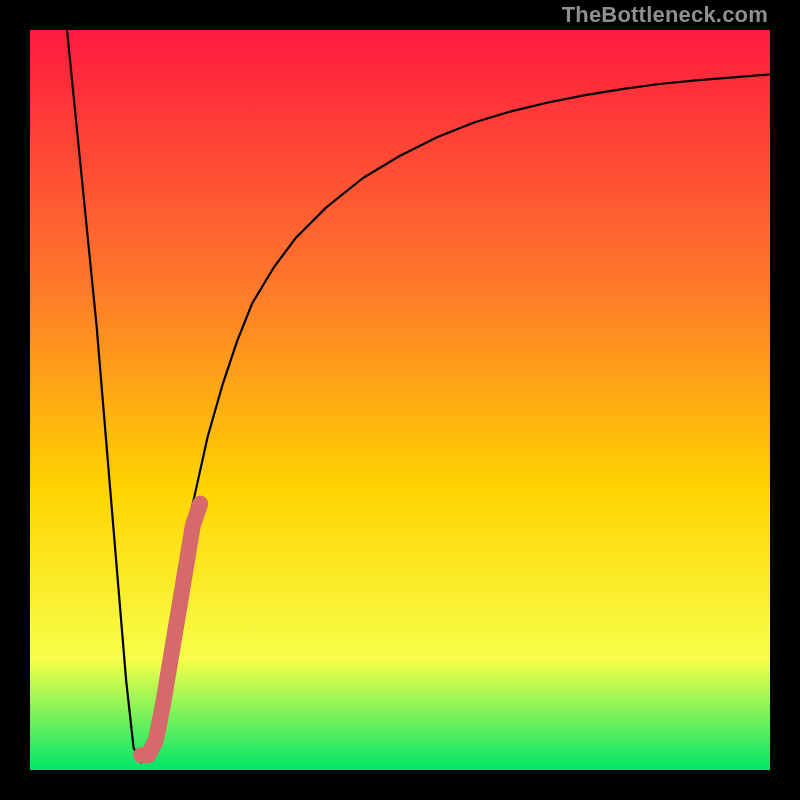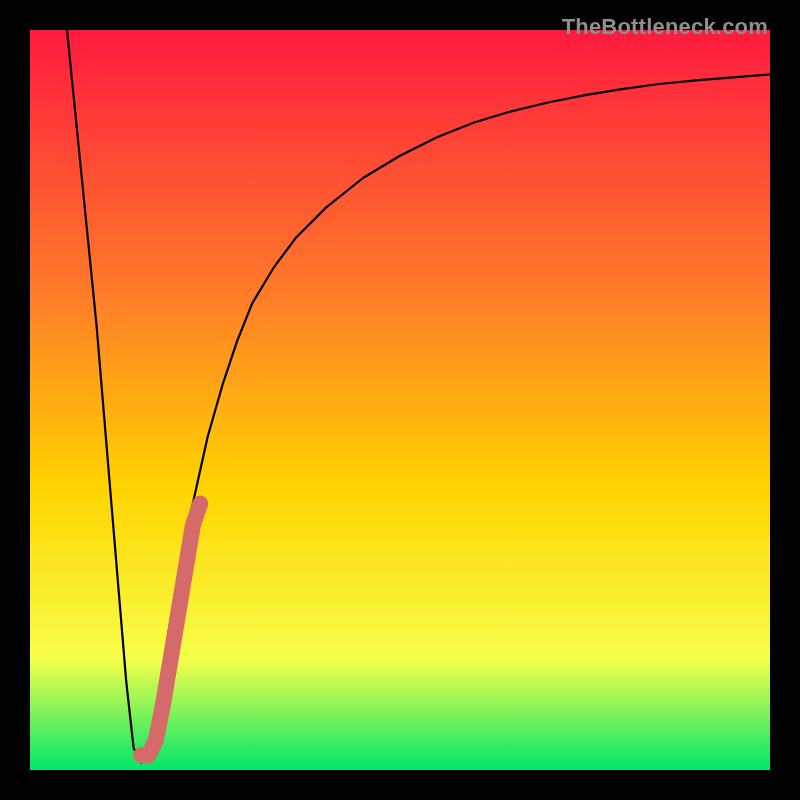--- a/index.html
+++ b/index.html
@@ -21,21 +21,21 @@
   .plot {
     position: absolute;
     left: 30px;
     top: 30px;
     width: 740px;
     height: 740px;
     overflow: hidden;
   }
   .watermark {
     position: absolute;
-    top: 14px;
+    top: 2px;
     right: 32px;
     font-family: Arial, Helvetica, sans-serif;
     font-size: 22px;
     font-weight: 600;
     color: #8f8f8f;
     letter-spacing: 0.2px;
   }
   svg { display: block; }
 </style>
 </head>

